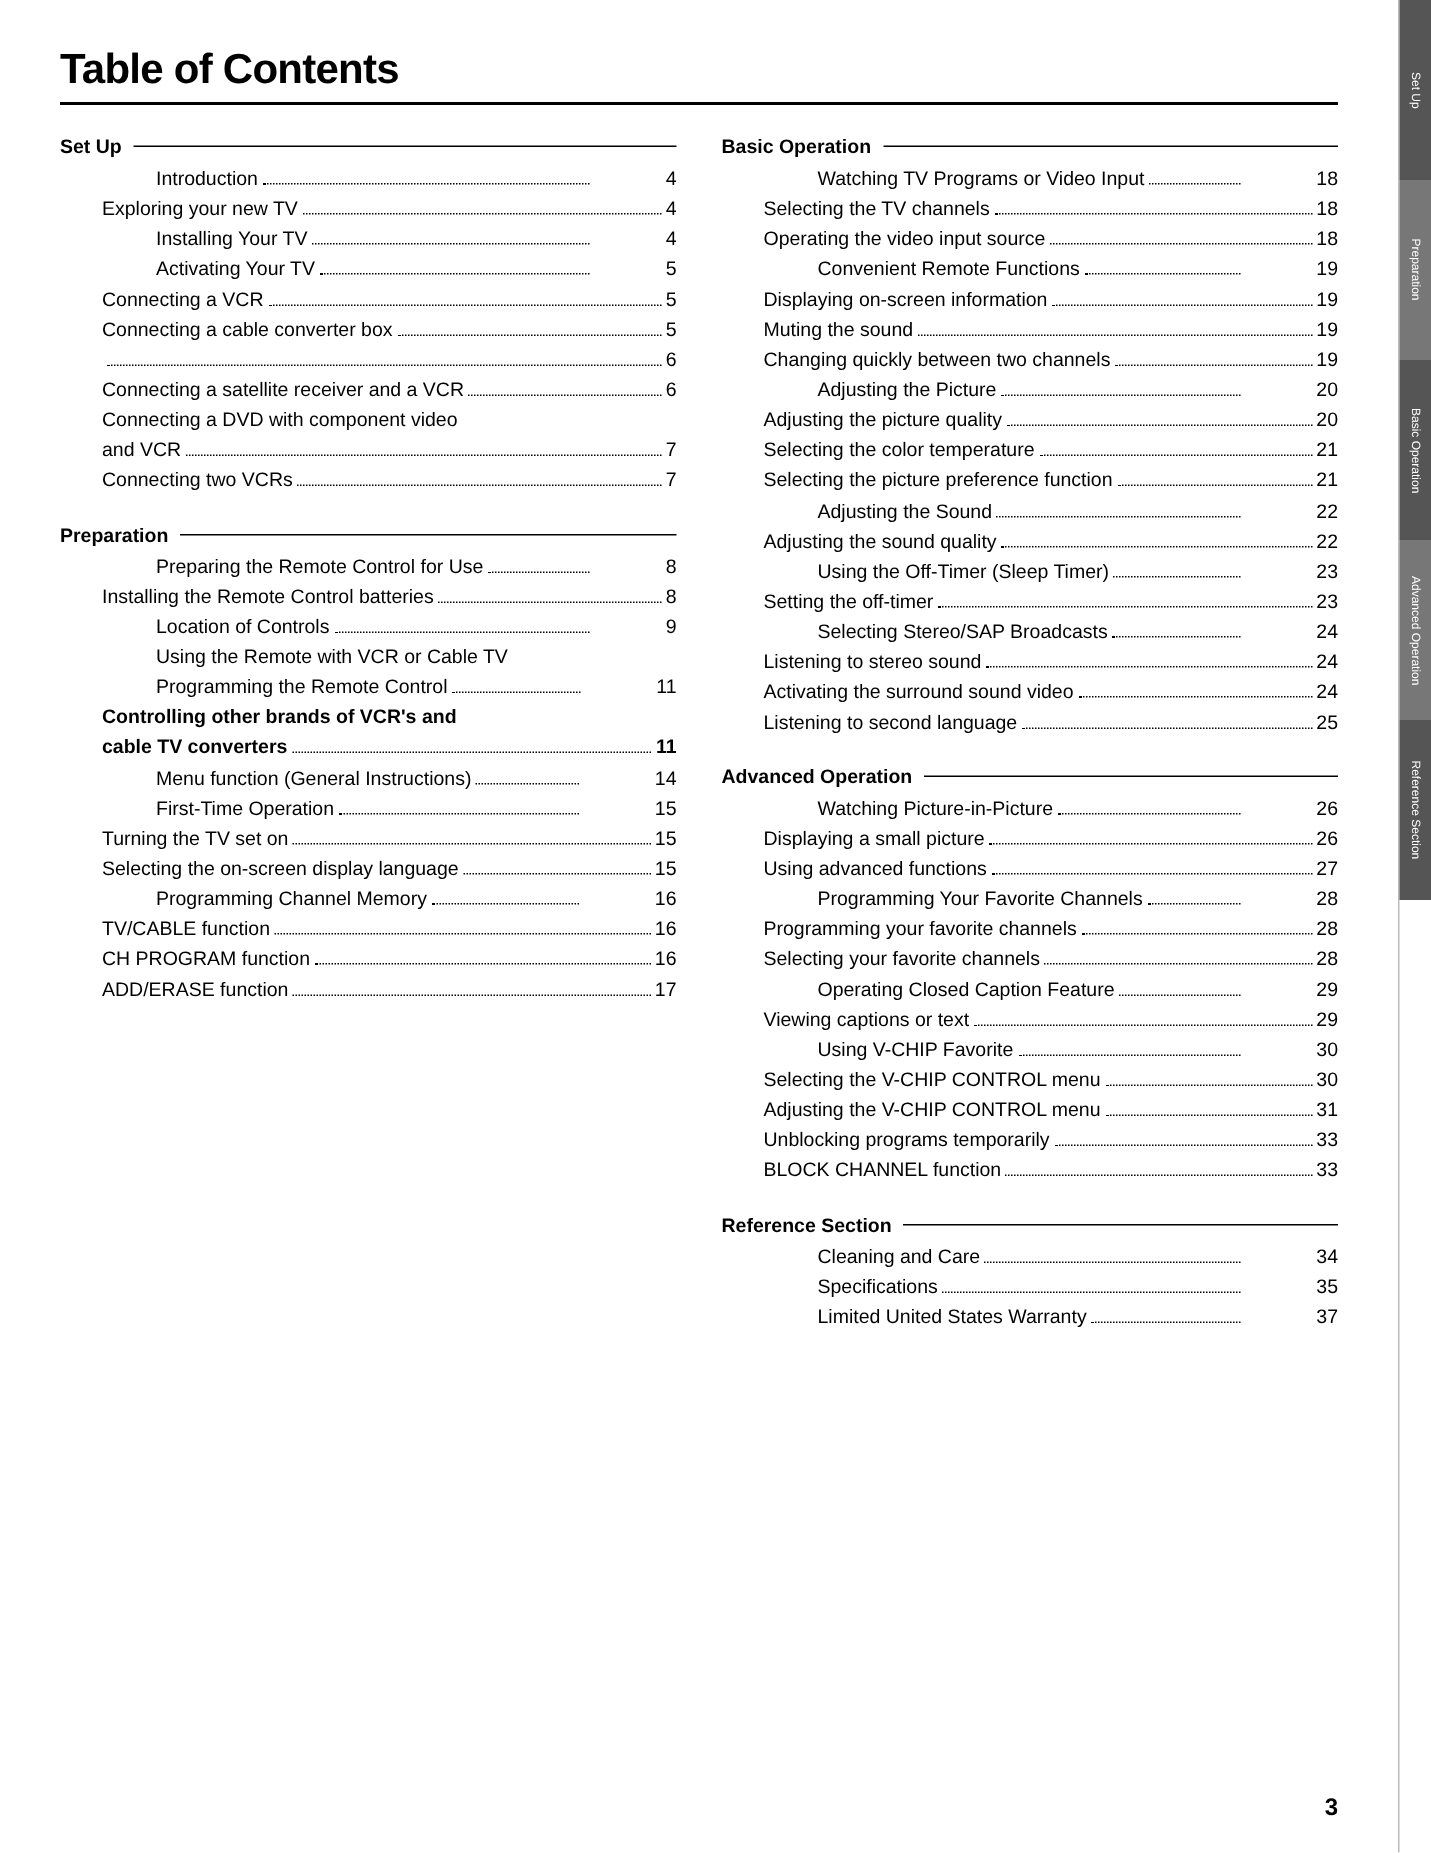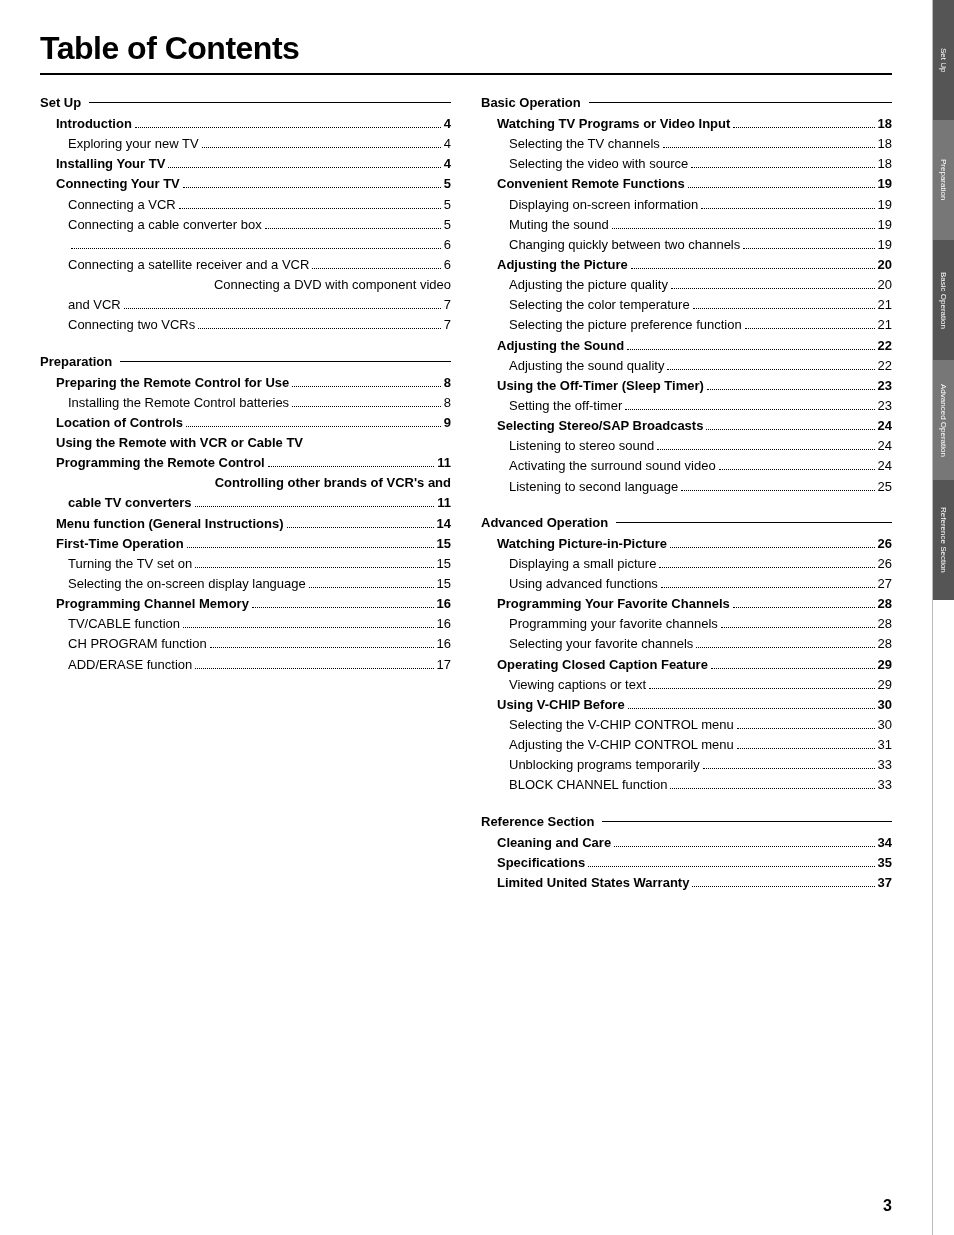--- a/index.html
+++ b/index.html
@@ -19,21 +19,21 @@
       min-height: 1235px;
     }
 
     .main-content {
       flex: 1;
       padding: 30px 40px 40px 40px;
       position: relative;
     }
 
     .page-title {
-      font-size: 32px;
+      font-size: 28px;
       font-weight: bold;
       margin-bottom: 6px;
       letter-spacing: -0.5px;
     }
 
     .title-underline {
       border: none;
       border-top: 2px solid #000;
       margin-bottom: 20px;
     }
@@ -87,30 +87,30 @@
       margin: 0 3px 3px 3px;
       min-width: 10px;
     }
 
     .toc-page {
       white-space: nowrap;
       flex-shrink: 0;
     }
 
     .bold {
-      font-weight: bold;
+      font-weight: normal;
+      margin-left: 48px;
     }
 
     .indent1 {
       padding-left: 16px;
     }
 
     .indent2 {
       padding-left: 28px;
-      text-align: right;
     }
 
     .page-number-bottom {
       position: absolute;
       bottom: 20px;
       right: 40px;
       font-size: 16px;
       font-weight: bold;
     }
 
@@ -201,21 +201,21 @@
             <span class="toc-entry-title">Exploring your new TV</span>
             <span class="toc-dots"></span>
             <span class="toc-page">4</span>
           </div>
           <div class="toc-entry indent1">
             <span class="toc-entry-title bold">Installing Your TV</span>
             <span class="toc-dots"></span>
             <span class="toc-page bold">4</span>
           </div>
           <div class="toc-entry indent1">
-            <span class="toc-entry-title bold">Connecting Your TV</span>
+            <span class="toc-entry-title bold">Activating Your TV</span>
             <span class="toc-dots"></span>
             <span class="toc-page bold">5</span>
           </div>
           <div class="toc-entry indent2">
             <span class="toc-entry-title">Connecting a VCR</span>
             <span class="toc-dots"></span>
             <span class="toc-page">5</span>
           </div>
           <div class="toc-entry indent2">
             <span class="toc-entry-title">Connecting a cable converter box</span>
@@ -338,21 +338,21 @@
             <span class="toc-entry-title bold">Watching TV Programs or Video Input</span>
             <span class="toc-dots"></span>
             <span class="toc-page bold">18</span>
           </div>
           <div class="toc-entry indent2">
             <span class="toc-entry-title">Selecting the TV channels</span>
             <span class="toc-dots"></span>
             <span class="toc-page">18</span>
           </div>
           <div class="toc-entry indent2">
-            <span class="toc-entry-title">Selecting the video with source</span>
+            <span class="toc-entry-title">Operating the video input source</span>
             <span class="toc-dots"></span>
             <span class="toc-page">18</span>
           </div>
           <div class="toc-entry indent1">
             <span class="toc-entry-title bold">Convenient Remote Functions</span>
             <span class="toc-dots"></span>
             <span class="toc-page bold">19</span>
           </div>
           <div class="toc-entry indent2">
             <span class="toc-entry-title">Displaying on-screen information</span>
@@ -471,21 +471,21 @@
             <span class="toc-entry-title bold">Operating Closed Caption Feature</span>
             <span class="toc-dots"></span>
             <span class="toc-page bold">29</span>
           </div>
           <div class="toc-entry indent2">
             <span class="toc-entry-title">Viewing captions or text</span>
             <span class="toc-dots"></span>
             <span class="toc-page">29</span>
           </div>
           <div class="toc-entry indent1">
-            <span class="toc-entry-title bold">Using V-CHIP Before</span>
+            <span class="toc-entry-title bold">Using V-CHIP Favorite</span>
             <span class="toc-dots"></span>
             <span class="toc-page bold">30</span>
           </div>
           <div class="toc-entry indent2">
             <span class="toc-entry-title">Selecting the V-CHIP CONTROL menu</span>
             <span class="toc-dots"></span>
             <span class="toc-page">30</span>
           </div>
           <div class="toc-entry indent2">
             <span class="toc-entry-title">Adjusting the V-CHIP CONTROL menu</span>

